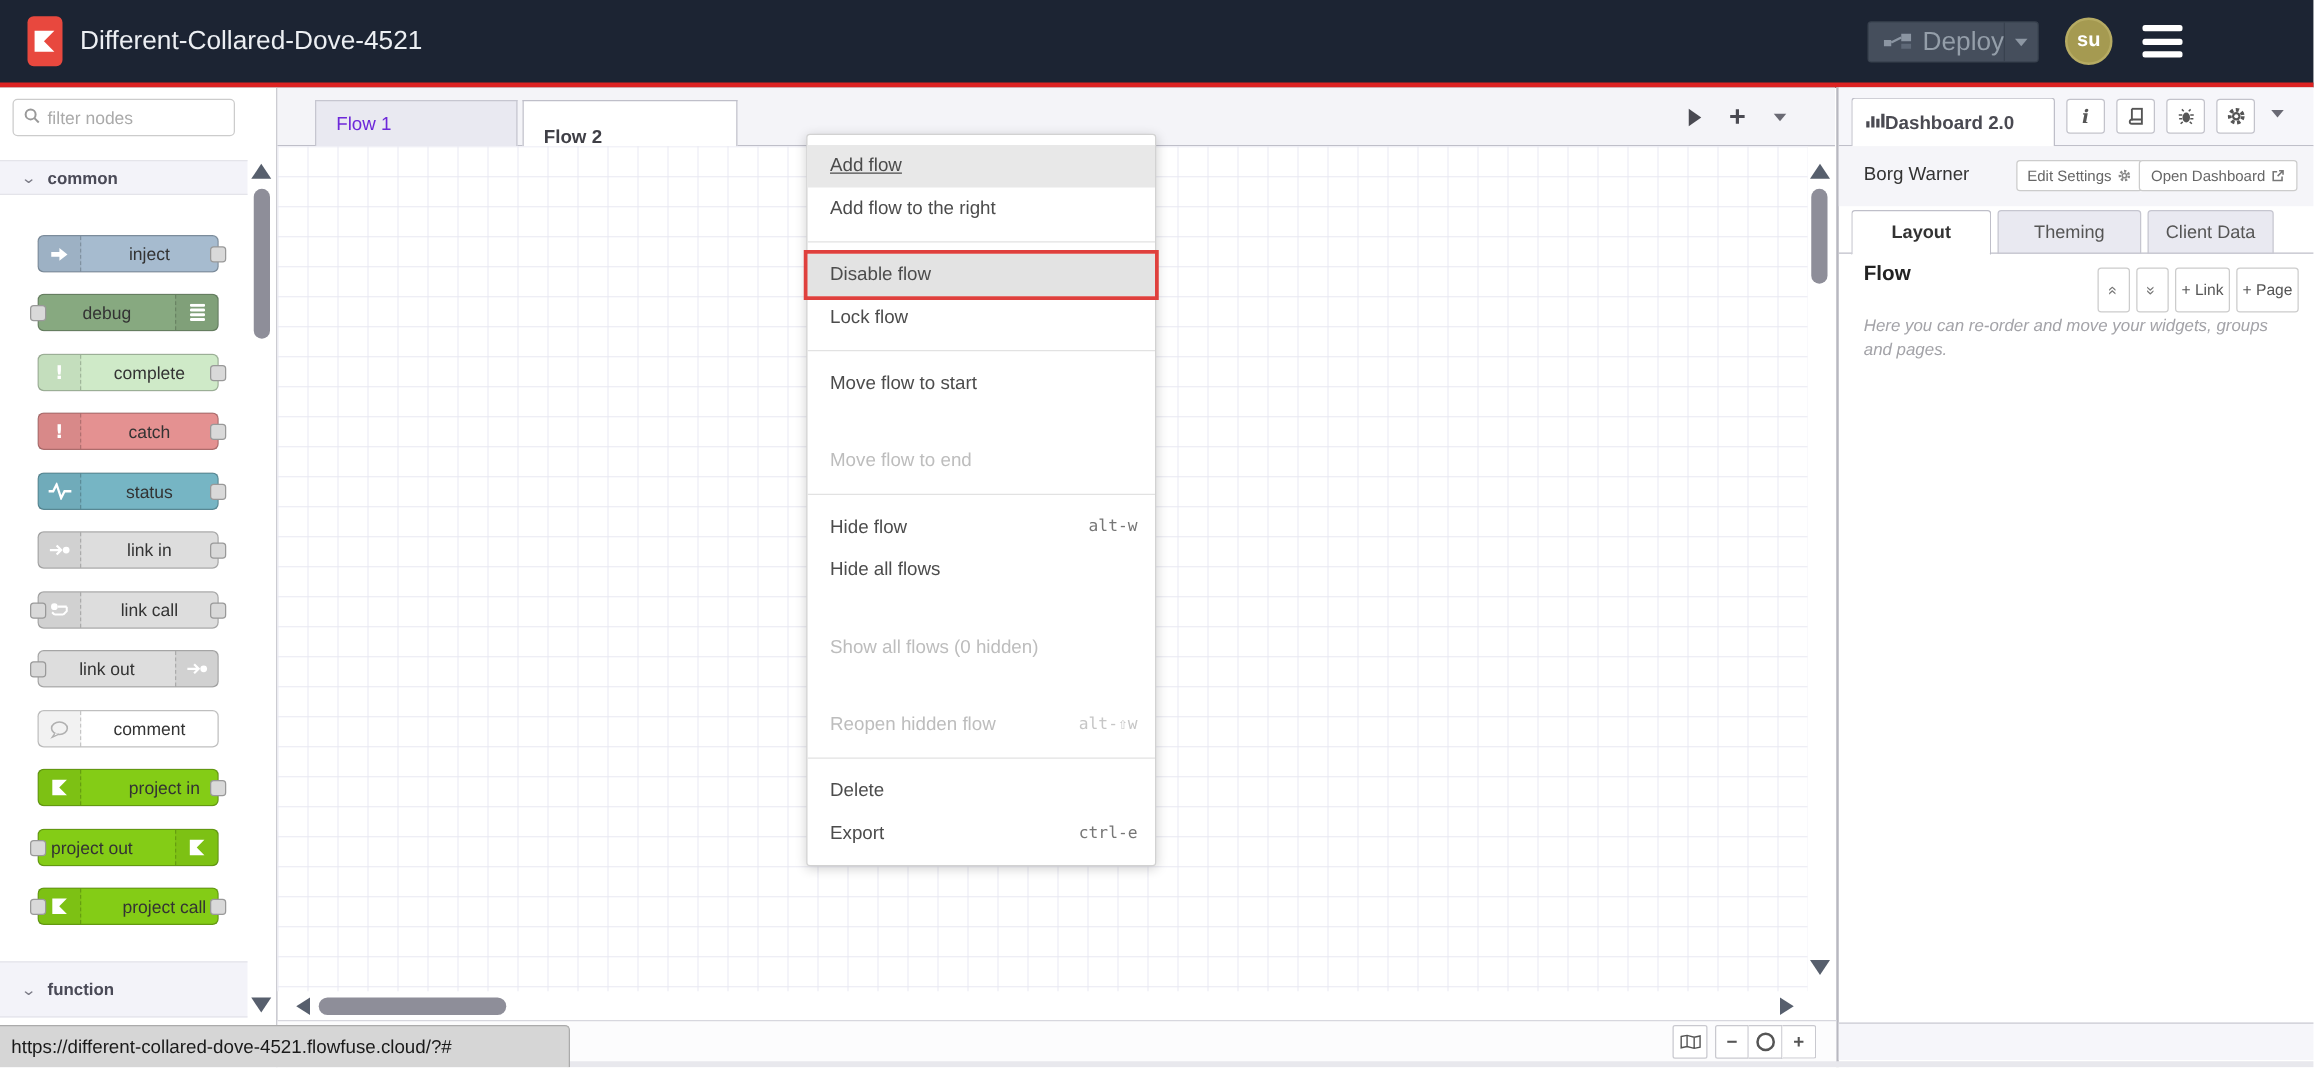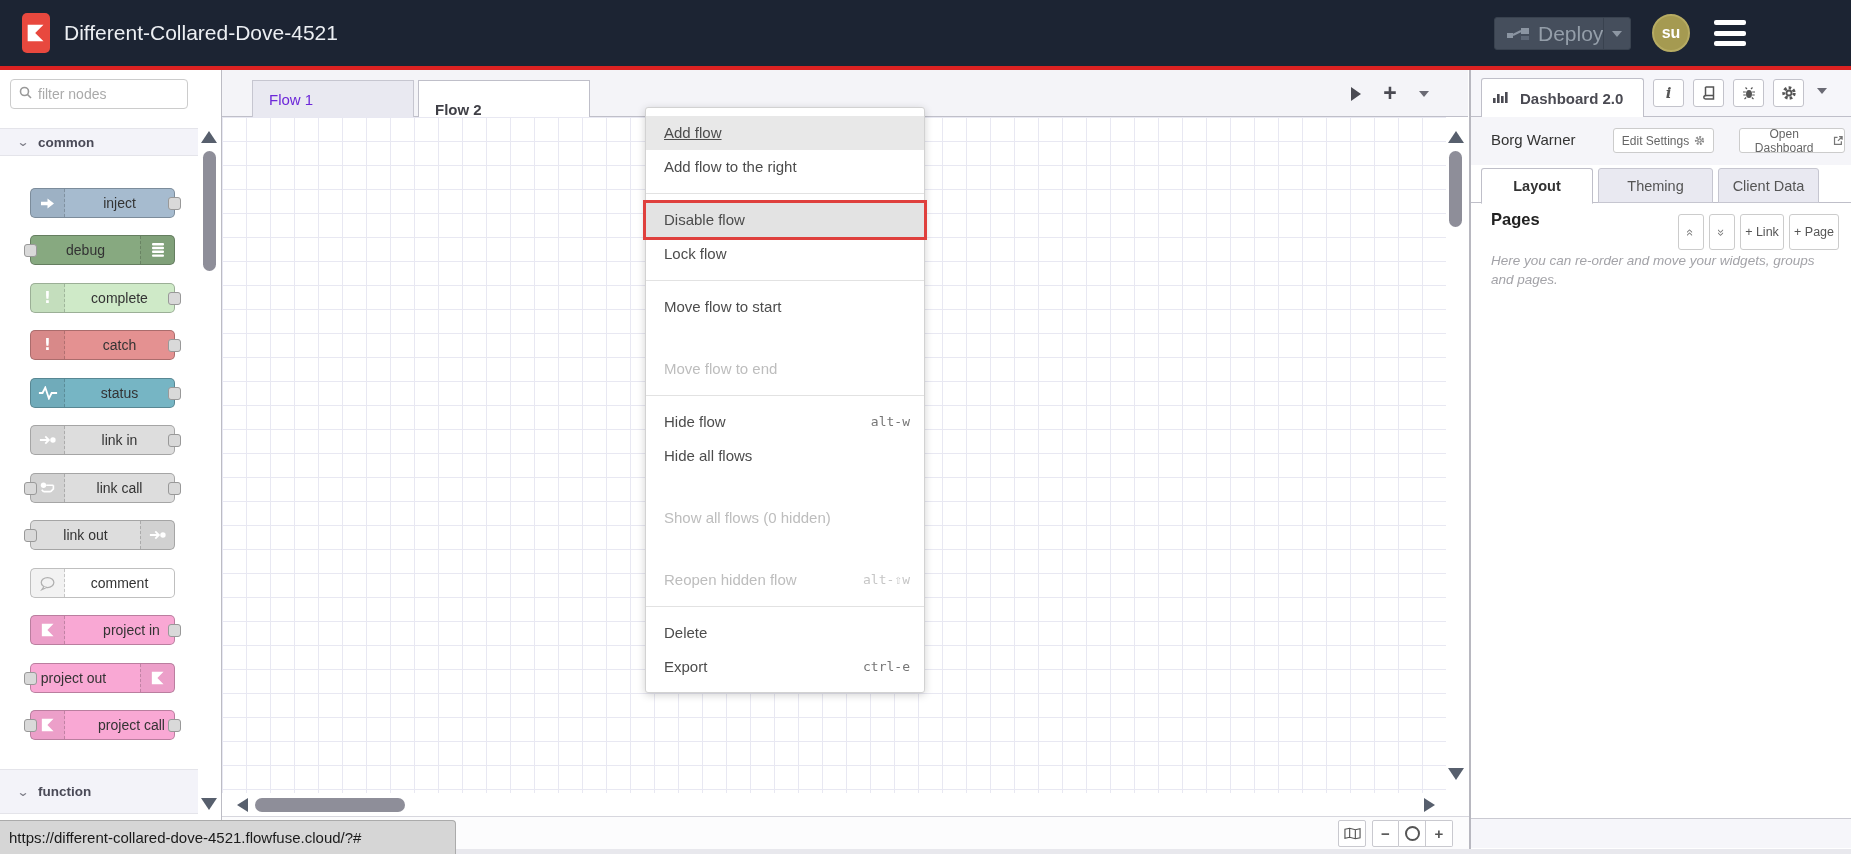--- a/index.html
+++ b/index.html
@@ -49,21 +49,21 @@
   .menu{position:absolute;left:645px;top:107px;width:280px;background:#fff;border:1px solid #d2d2d2;border-radius:3px;box-shadow:0 2px 9px rgba(0,0,0,0.18);padding:8px 0;box-sizing:border-box;z-index:40;}
   .mi{height:34px;line-height:34px;padding:0 14px 0 18px;font-size:15px;color:#4c4c4c;position:relative;white-space:nowrap;}
   .mi .sc{position:absolute;right:14px;top:0;font-family:"DejaVu Sans Mono",monospace;font-size:13px;color:#767676;}
   .mi-hover{background:#e8e8e8;text-decoration:underline;}
   .mi-disabled{color:#bdbdbd;margin-top:28px;} .mi-disabled .sc{color:#c6c6c6;}
   .mi-annot{background:#e3e3e3;outline:3px solid #df403d;}
   .msep{border-top:1px solid #e2e2e2;margin:9px 0;}
   
   .sidebar{position:absolute;left:1469px;top:70px;width:382px;height:784px;background:#fff;border-left:2px solid #b8b8c0;box-sizing:border-box;}
   .sb-toolbar{position:absolute;left:0;top:0;width:100%;height:47px;background:#f6f6fa;border-bottom:1px solid #bfbfc9;box-sizing:border-box;}
-  .sb-paneltab{position:absolute;left:10px;top:8px;width:163px;height:39px;background:#fff;border:1px solid #bfbfc9;border-bottom:none;border-radius:3px 3px 0 0;box-sizing:border-box;display:flex;align-items:center;gap:12px;padding-left:10px;font-size:15px;font-weight:bold;color:#4a4a52;z-index:2;}
+  .sb-paneltab{position:absolute;left:10px;top:8px;width:163px;height:39px;background:#fff;border:1px solid #bfbfc9;border-bottom:none;border-radius:3px 3px 0 0;box-sizing:border-box;display:flex;align-items:center;gap:0;padding-left:10px;font-size:15px;font-weight:bold;color:#4a4a52;z-index:2;}
   .sb-ibtn{position:absolute;top:9px;width:31px;height:28px;background:#fff;border:1px solid #c3c3cb;border-radius:3px;box-sizing:border-box;display:flex;align-items:center;justify-content:center;font-size:15px;color:#555;}
   .sb-inst{position:absolute;left:0;top:47px;width:100%;height:48px;background:#f5f5f9;}
   .sb-inst-name{position:absolute;left:20px;top:14px;font-size:15px;color:#333;}
   .sb-sbtn{position:absolute;height:25px;background:#fff;border:1px solid #ccc;border-radius:3px;box-sizing:border-box;display:flex;align-items:center;justify-content:center;gap:5px;font-size:12px;color:#666;}
   .sb-tabsrow{position:absolute;left:0;top:95px;width:100%;height:38px;border-bottom:1px solid #bfbfc9;box-sizing:border-box;}
   .stab{position:absolute;top:3px;height:35px;box-sizing:border-box;display:flex;align-items:center;justify-content:center;font-size:14.5px;border:1px solid #c6c6d0;border-radius:3px 3px 0 0;}
   .stab-active{left:10px;width:112px;background:#fff;border-color:#bfbfc9;border-bottom:1px solid #fff;font-weight:bold;color:#333;height:36px;z-index:2;}
   .stab-1{left:127px;width:115px;background:#e9e9f1;color:#555;}
   .stab-2{left:247px;width:101px;background:#e9e9f1;color:#555;}
   .pages-title{position:absolute;left:20px;top:140px;font-size:16.5px;font-weight:bold;color:#222;}
@@ -78,21 +78,21 @@
   .zoomgrp .fcell{width:27px;height:27px;border:1px solid #c9c9cf;border-left:none;background:#fff;box-sizing:border-box;display:flex;align-items:center;justify-content:center;color:#555;font-weight:bold;font-size:15px;}
   .zoomgrp .fcell:first-child{border-left:1px solid #c9c9cf;border-radius:2px 0 0 2px;}
   .zoomgrp .fcell:last-child{border-radius:0 2px 2px 0;}
   .zoom-circle{width:11px;height:11px;border:2px solid #555;border-radius:50%;}
   .bottom-strip{position:absolute;left:0;top:849px;width:100%;height:5px;background:#e8e8ed;}
   
   .urlbar{position:absolute;left:0;top:820px;width:456px;height:34px;background:#d6d6d6;border:1px solid #ababab;border-left:none;border-bottom:none;border-radius:0 4px 0 0;box-sizing:border-box;display:flex;align-items:center;padding-left:9px;font-size:15px;color:#1a1a1a;z-index:50;}
   
   .n-inject{background:#a6bbcf;} .n-debug{background:#87a980;} .n-complete{background:#cfeac8;}
   .n-catch{background:#e49191;} .n-status{background:#76b5c4;} .n-link{background:#dddddd;}
-  .n-comment{background:#ffffff;} .n-project{background:#f9a8d4;gap:24px;}
+  .n-comment{background:#ffffff;} .n-project{background:#84cc16;gap:24px;}
 </style>
 </head>
 <body>
 
 <div id="app">
 
   <div class="hdr">
     <div class="logo">
       <svg width="20" height="22" viewBox="0 0 24 26">
           <polygon points="2,3 21,3 11,13 21,23 2,23" fill="#fff"></polygon>
@@ -362,42 +362,42 @@
     <div class="sb-inst">
       <div class="sb-inst-name">Borg Warner</div>
       <div class="sb-sbtn" style="left:142px;top:11px;width:101px;">
         <span>Edit Settings</span>
         <svg width="11" height="11" viewBox="0 0 16 16">
             <circle cx="8" cy="8" r="5.2" fill="none" stroke="#888" stroke-width="3" stroke-dasharray="2.6 2.1"></circle>
             <circle cx="8" cy="8" r="3.4" fill="#888"></circle>
             <circle cx="8" cy="8" r="1.6" fill="#fff"></circle>
           </svg>
       </div>
-      <div class="sb-sbtn" style="left:268px;top:11px;width:106px;text-align:center;">
+      <div class="sb-sbtn" style="left:240px;top:11px;width:127px;">
         <span>Open Dashboard</span>
         <svg width="11" height="11" viewBox="0 0 14 14">
             <path d="M6 3 H2 V12 H11 V8" fill="none" stroke="#777" stroke-width="1.6"></path>
             <path d="M8 2 h4 v4 M12 2 L6.5 7.5" fill="none" stroke="#777" stroke-width="1.6"></path>
           </svg>
       </div>
     </div>
 
     <div class="sb-tabsrow">
       <div class="stab stab-active">
           <span>Layout</span>
         </div>
       <div class="stab stab-1">
           <span>Theming</span>
         </div>
       <div class="stab stab-2">
           <span>Client Data</span>
         </div>
     </div>
 
-    <div class="pages-title">Pages</div>
+    <div class="pages-title">Flow</div>
     <div class="pg-btn" style="left:207px;width:26px;">
         <span class="dbl-chev">«</span>
       </div>
     <div class="pg-btn" style="left:238px;width:26px;">
         <span class="dbl-chev">»</span>
       </div>
     <div class="pg-btn" style="left:269px;width:44px;">
         <span>+ Link</span>
       </div>
     <div class="pg-btn" style="left:318px;width:50px;">

